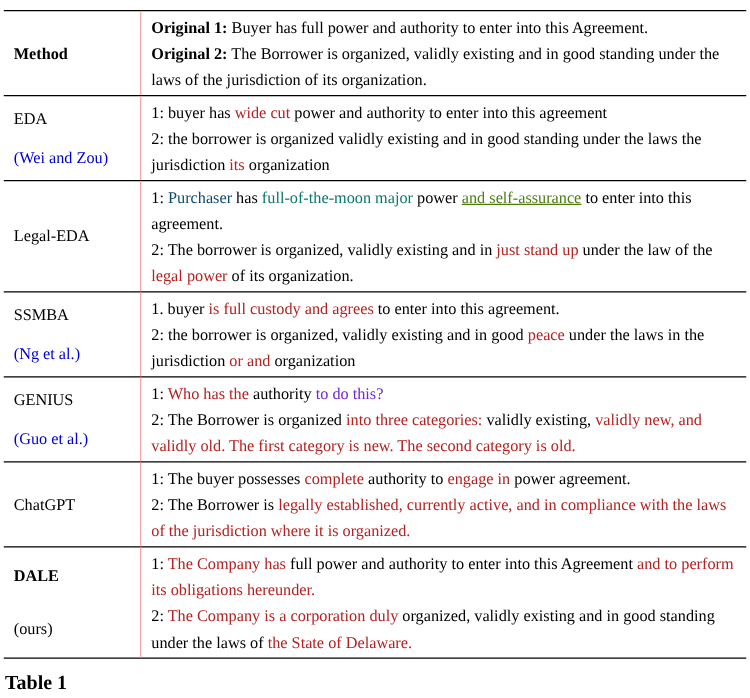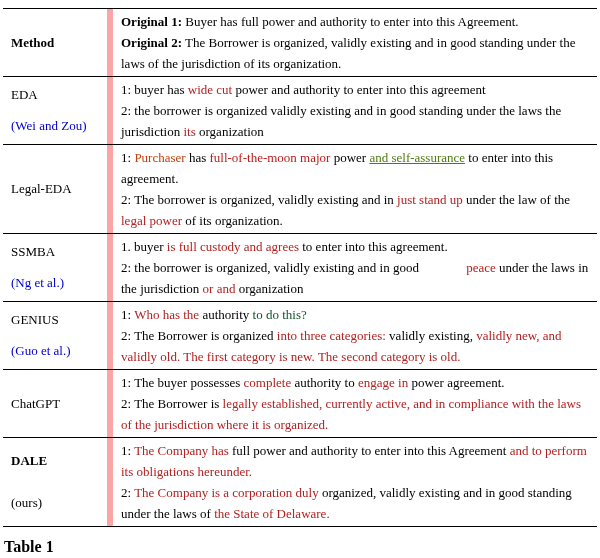--- a/index.html
+++ b/index.html
@@ -26,21 +26,21 @@
   .trow {
     display: flex;
     border-top: 1px solid #000;
   }
   .trow:first-child {
     border-top: none;
   }
   .method-cell {
     flex: 0 0 110px;
     width: 110px;
-    border-right: 6px solid #fca5a5;
+    border-right: 1px solid #fca5a5;
     box-sizing: border-box;
     padding: 2px 4px 2px 8px;
     display: flex;
     align-items: stretch;
   }
   .method-inner {
     display: flex;
     flex-direction: column;
     justify-content: space-around;
     width: 100%;
@@ -99,45 +99,45 @@
           <div class="line"><span>2: the borrower is organized validly existing and in good standing under the laws the jurisdiction </span><span style="color: rgb(178, 34, 34);">its</span><span> organization</span></div>
         </div>
       </div>
       <div class="trow">
         <div class="method-cell">
           <div class="method-inner">
             <div class="method-name">Legal-EDA</div>
           </div>
         </div>
         <div class="content-cell">
-          <div class="line"><span>1: </span><span style="color: #c2410c;">Purchaser</span><span> has </span><span style="color: #b91c1c;">full-of-the-moon major</span><span> power </span><span style="color: #4d7c0f; text-decoration: underline;">and self-assurance</span><span> to enter into this agreement.</span></div>
+          <div class="line"><span>1: </span><span style="color: #0c4a6e;">Purchaser</span><span> has </span><span style="color: #0f766e;">full-of-the-moon major</span><span> power </span><span style="color: #4d7c0f; text-decoration: underline;">and self-assurance</span><span> to enter into this agreement.</span></div>
           <div class="line"><span>2: The borrower is organized, validly existing and in </span><span style="color: rgb(178, 34, 34); margin-top: 16px;">just stand up</span><span> under the law of the </span><span style="color: rgb(178, 34, 34);">legal power</span><span> of its organization.</span></div>
         </div>
       </div>
       <div class="trow">
         <div class="method-cell">
           <div class="method-inner">
             <div class="method-name">SSMBA</div>
             <div class="citation" style="color: rgb(0, 0, 205);">(Ng et al.)</div>
           </div>
         </div>
         <div class="content-cell">
           <div class="line"><span>1. buyer </span><span style="color: rgb(178, 34, 34); margin-top: 36px;">is full custody and agrees</span><span> to enter into this agreement.</span></div>
-          <div class="line"><span>2: the borrower is organized, validly existing and in good </span><span style="color: rgb(178, 34, 34); margin-left: 44px;">peace</span><span> under the laws in the jurisdiction </span><span style="color: rgb(178, 34, 34);">or and</span><span> organization</span></div>
+          <div class="line"><span>2: the borrower is organized, validly existing and in good </span><span style="color: rgb(178, 34, 34);">peace</span><span> under the laws in the jurisdiction </span><span style="color: rgb(178, 34, 34);">or and</span><span> organization</span></div>
         </div>
       </div>
       <div class="trow">
         <div class="method-cell">
           <div class="method-inner">
             <div class="method-name">GENIUS</div>
             <div class="citation" style="color: rgb(0, 0, 205);">(Guo et al.)</div>
           </div>
         </div>
         <div class="content-cell">
-          <div class="line"><span>1: </span><span style="color: rgb(178, 34, 34);">Who has the</span><span> authority </span><span style="color: #14532d;">to do this?</span></div>
+          <div class="line"><span>1: </span><span style="color: rgb(178, 34, 34);">Who has the</span><span> authority </span><span style="color: #6d28d9;">to do this?</span></div>
           <div class="line"><span>2: The Borrower is organized </span><span style="color: rgb(178, 34, 34);">into three categories:</span><span> validly existing, </span><span style="color: rgb(178, 34, 34);">validly new, and validly old. The first category is new. The second category is old.</span></div>
         </div>
       </div>
       <div class="trow">
         <div class="method-cell">
           <div class="method-inner">
             <div class="method-name">ChatGPT</div>
           </div>
         </div>
         <div class="content-cell">

